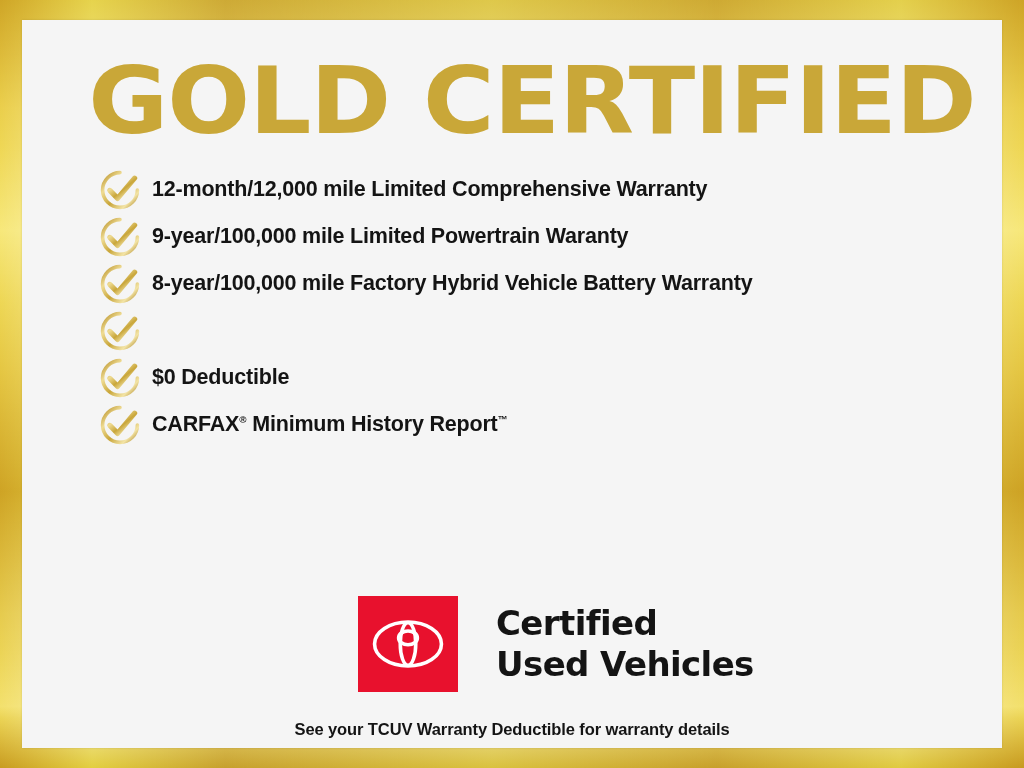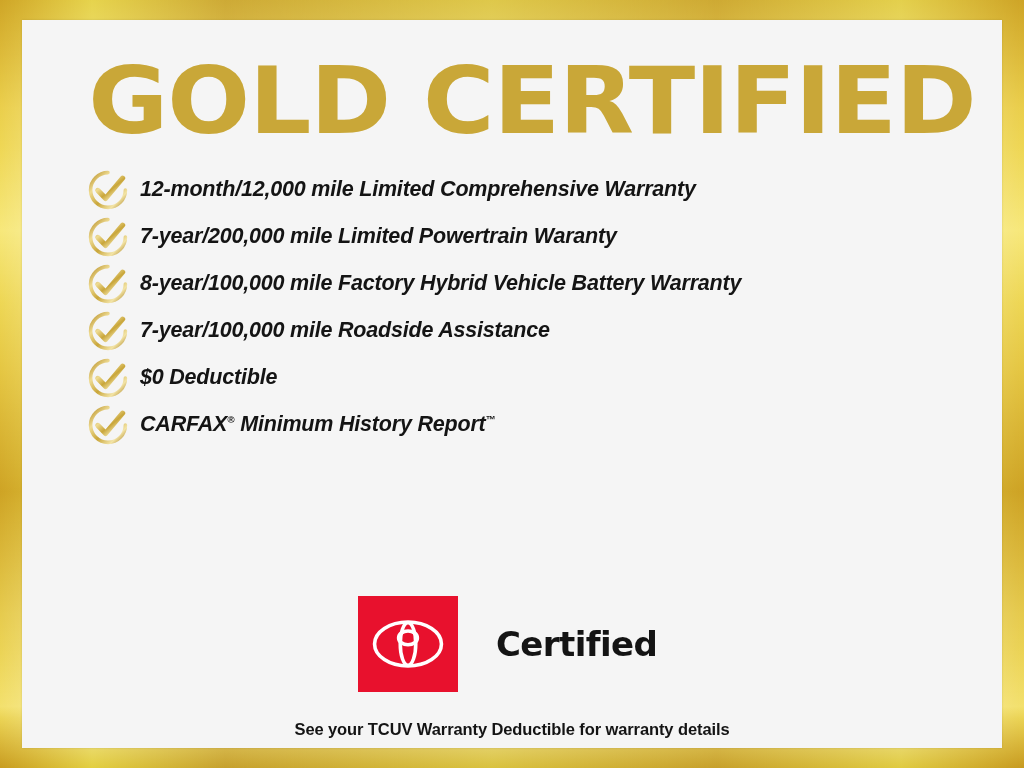--- a/index.html
+++ b/index.html
@@ -66,24 +66,23 @@
     line-height:1;
     letter-spacing:-1px;
     white-space:nowrap;
     transform:scaleX(1.06);
     transform-origin:center;
   }
 
   
   #benefits {
     position:absolute;
-    left:64px; top:146px;
+    left:76px; top:146px;
     width:890px;
     list-style:none;
-    font-style:italic;
   }
   .benefit {
     display:flex;
     align-items:center;
     height:47px;
   }
   .check-icon {
     flex:0 0 44px;
     width:44px; height:44px;
     display:block;
@@ -174,41 +173,40 @@
         <span class="benefit-text">12-month/12,000 mile Limited Comprehensive Warranty</span>
       </li>
 
       <li class="benefit">
         <span class="check-icon">
           <svg viewBox="0 0 44 44" width="44" height="44" aria-hidden="true">
             <path d="M22 4.6 A17.4 17.4 0 1 0 39.4 22" fill="none" stroke="url(#g1)" stroke-width="3.6" stroke-linecap="round"></path>
             <path d="M11.8 22.4 L19.6 30.4 L36.6 10.2" fill="none" stroke="url(#g1)" stroke-width="5.2" stroke-linecap="round" stroke-linejoin="round"></path>
           </svg>
         </span>
-        <span class="benefit-text">7-year/200,000 mile Limited Powertrain Waranty</span>
+        <span class="benefit-text">9-year/100,000 mile Limited Powertrain Waranty</span>
       </li>
 
       <li class="benefit">
         <span class="check-icon">
           <svg viewBox="0 0 44 44" width="44" height="44" aria-hidden="true">
             <path d="M22 4.6 A17.4 17.4 0 1 0 39.4 22" fill="none" stroke="url(#g1)" stroke-width="3.6" stroke-linecap="round"></path>
             <path d="M11.8 22.4 L19.6 30.4 L36.6 10.2" fill="none" stroke="url(#g1)" stroke-width="5.2" stroke-linecap="round" stroke-linejoin="round"></path>
           </svg>
         </span>
         <span class="benefit-text">8-year/100,000 mile Factory Hybrid Vehicle Battery Warranty</span>
       </li>
 
       <li class="benefit">
         <span class="check-icon">
           <svg viewBox="0 0 44 44" width="44" height="44" aria-hidden="true">
             <path d="M22 4.6 A17.4 17.4 0 1 0 39.4 22" fill="none" stroke="url(#g1)" stroke-width="3.6" stroke-linecap="round"></path>
             <path d="M11.8 22.4 L19.6 30.4 L36.6 10.2" fill="none" stroke="url(#g1)" stroke-width="5.2" stroke-linecap="round" stroke-linejoin="round"></path>
           </svg>
         </span>
-        <span class="benefit-text">7-year/100,000 mile Roadside Assistance</span>
       </li>
 
       <li class="benefit">
         <span class="check-icon">
           <svg viewBox="0 0 44 44" width="44" height="44" aria-hidden="true">
             <path d="M22 4.6 A17.4 17.4 0 1 0 39.4 22" fill="none" stroke="url(#g1)" stroke-width="3.6" stroke-linecap="round"></path>
             <path d="M11.8 22.4 L19.6 30.4 L36.6 10.2" fill="none" stroke="url(#g1)" stroke-width="5.2" stroke-linecap="round" stroke-linejoin="round"></path>
           </svg>
         </span>
         <span class="benefit-text">$0 Deductible</span>
@@ -233,19 +231,20 @@
         <svg viewBox="0 0 100 76" width="82" height="62" aria-hidden="true">
           <g fill="none" stroke="#ffffff" stroke-width="4.4">
             <ellipse cx="50" cy="38" rx="41" ry="27"></ellipse>
             <ellipse cx="50" cy="30.5" rx="11.5" ry="8.5"></ellipse>
             <ellipse cx="50" cy="38" rx="9.5" ry="26"></ellipse>
           </g>
         </svg>
       </div>
       <div id="logo-words">
         <div>Certified</div>
+        <div>Used Vehicles</div>
       </div>
     </div>
 
     <div id="footer">See your TCUV Warranty Deductible for warranty details</div>
 
   </div>
 </div>
 
 </body></html>

